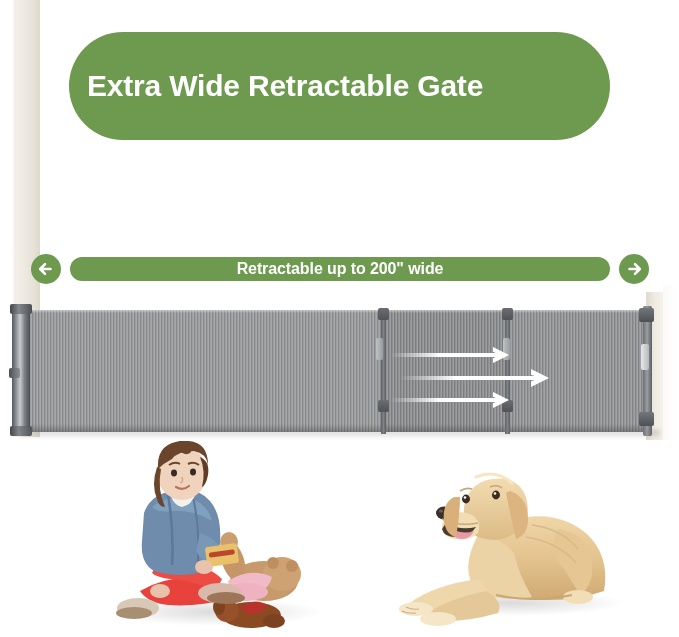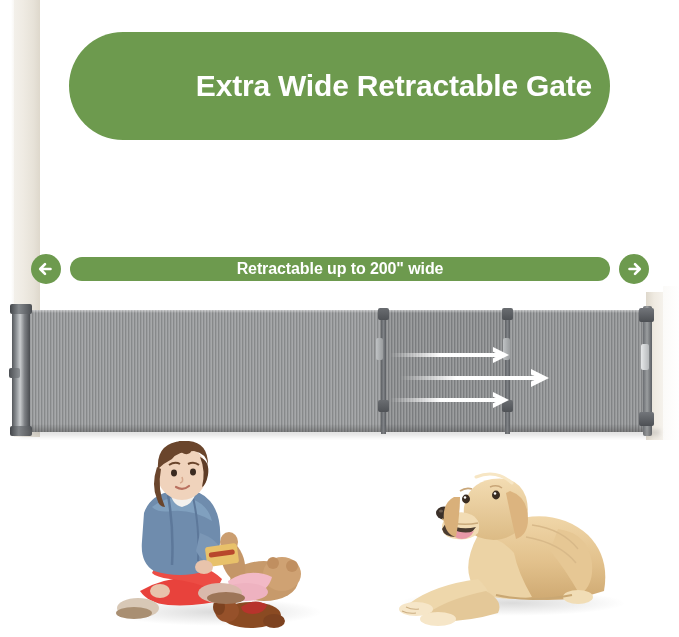--- a/index.html
+++ b/index.html
@@ -64,21 +64,21 @@
   
   .headline {
     position: absolute;
     left: 69px;
     top: 32px;
     width: 541px;
     height: 108px;
     border-radius: 54px;
     display: flex;
     flex-direction: column;
-    align-items: flex-end;
+    align-items: flex-start;
     justify-content: center;
     box-sizing: border-box;
     padding: 0 18px;
   }
   .headline-line {
     color: #ffffff;
     font-weight: bold;
     font-size: 30px;
     line-height: 38px;
     letter-spacing: -0.2px;

